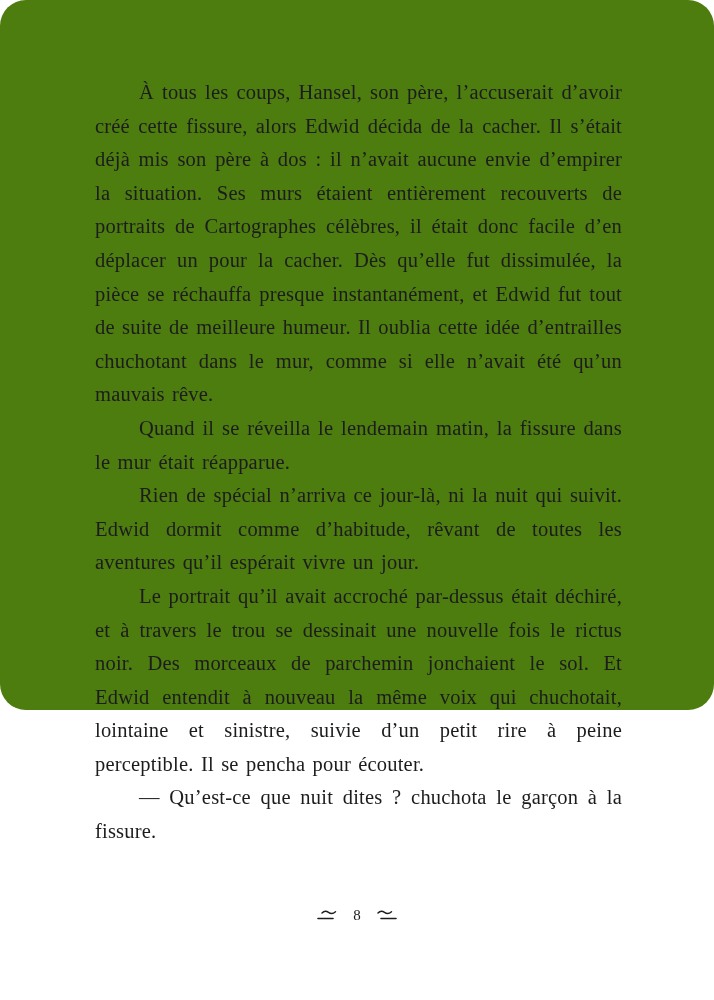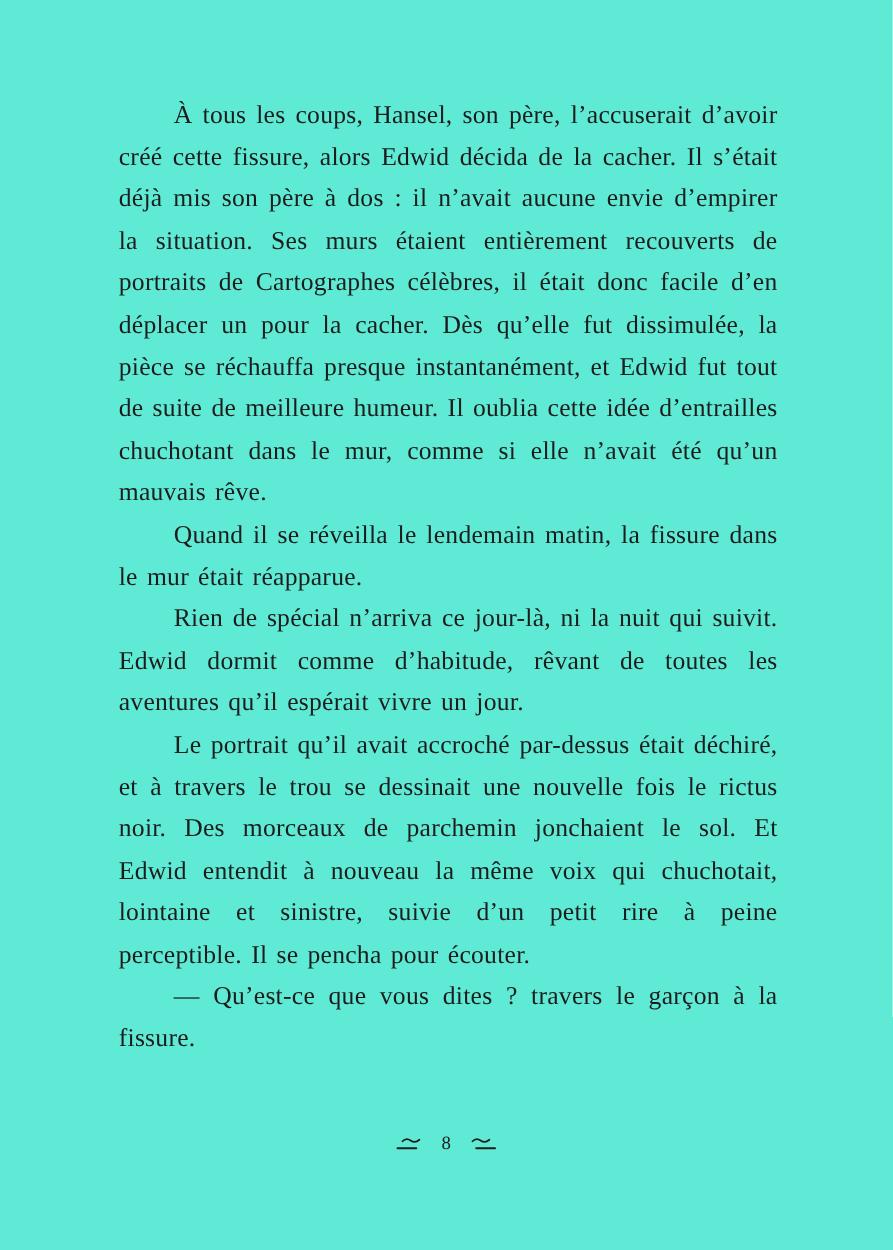--- a/index.html
+++ b/index.html
@@ -10,23 +10,24 @@
     width: 714px;
     height: 1000px;
     background: #ffffff;
     font-family: "Liberation Serif", "DejaVu Serif", serif;
     color: #1c1c1c;
     overflow: hidden;
   }
   .page {
     position: relative;
     width: 714px;
-    height: 1000px;
-    background: #5eead4;
+    height: 710px;
+    background: #4d7c0f;
     box-sizing: border-box;
+    border-radius: 26px;
   }
   .text-block {
     position: absolute;
     top: 76px;
     left: 95px;
     width: 527px;
   }
   .para {
     margin: 0;
     font-size: 20.5px;
@@ -66,21 +67,21 @@
 </head>
 <body>
 
 <div class="page">
 
   <div class="text-block">
     <p class="para">À tous les coups, Hansel, son père, l’accuserait d’avoir créé cette fissure, alors Edwid décida de la cacher. Il s’était déjà mis son père à dos : il n’avait aucune envie d’empirer la situation. Ses murs étaient entièrement recouverts de portraits de Cartographes célèbres, il était donc facile d’en déplacer un pour la cacher. Dès qu’elle fut dissimulée, la pièce se réchauffa presque instantanément, et Edwid fut tout de suite de meilleure humeur. Il oublia cette idée d’entrailles chuchotant dans le mur, comme si elle n’avait été qu’un mauvais rêve.</p>
     <p class="para">Quand il se réveilla le lendemain matin, la fissure dans le mur était réapparue.</p>
     <p class="para">Rien de spécial n’arriva ce jour-là, ni la nuit qui suivit. Edwid dormit comme d’habitude, rêvant de toutes les aventures qu’il espérait vivre un jour.</p>
     <p class="para">Le portrait qu’il avait accroché par-dessus était déchiré, et à travers le trou se dessinait une nouvelle fois le rictus noir. Des morceaux de parchemin jonchaient le sol. Et Edwid entendit à nouveau la même voix qui chuchotait, lointaine et sinistre, suivie d’un petit rire à peine perceptible. Il se pencha pour écouter.</p>
-    <p class="para">— Qu’est-ce que vous dites ? travers le garçon à la fissure.</p>
+    <p class="para">— Qu’est-ce que nuit dites ? chuchota le garçon à la fissure.</p>
   </div>
 
   <div class="footer">
     <span class="flourish">
       <svg width="26" height="12" viewBox="0 0 26 12" xmlns="http://www.w3.org/2000/svg">
         <path d="M6 3 q3 -3.2 6.5 -0.6 q3.5 2.6 7 -0.6" fill="none" stroke="#1c1c1c" stroke-width="1.4" stroke-linecap="round"></path>
         <path d="M2 8.5 H17" fill="none" stroke="#1c1c1c" stroke-width="1.6" stroke-linecap="round"></path>
       </svg>
     </span>
     <span class="page-number">8</span>

